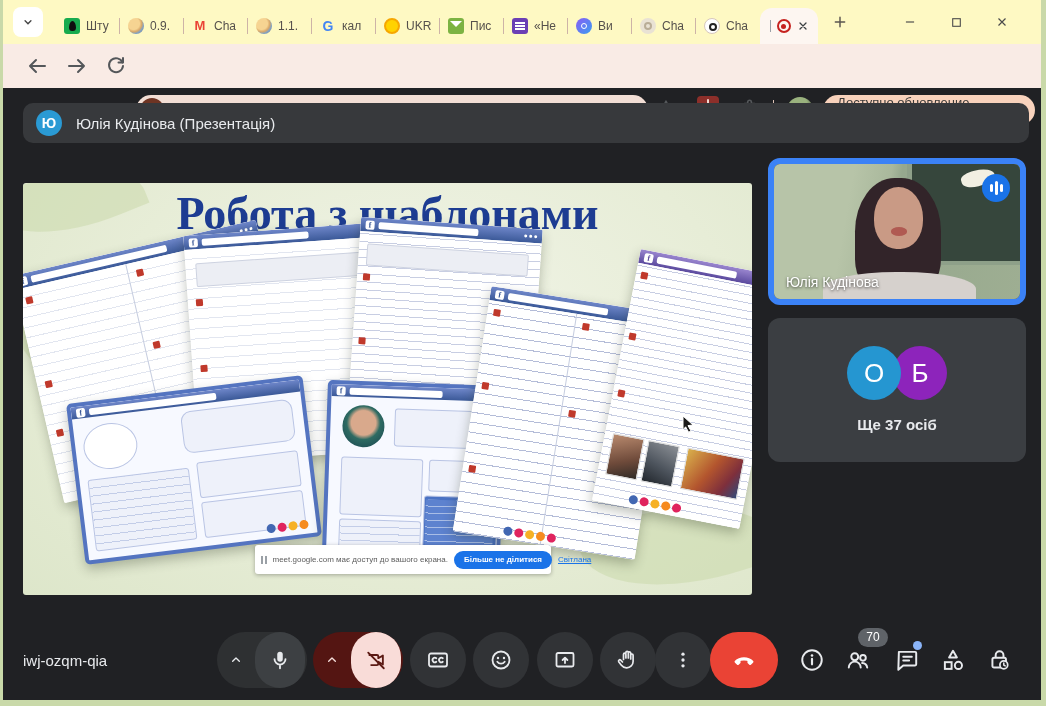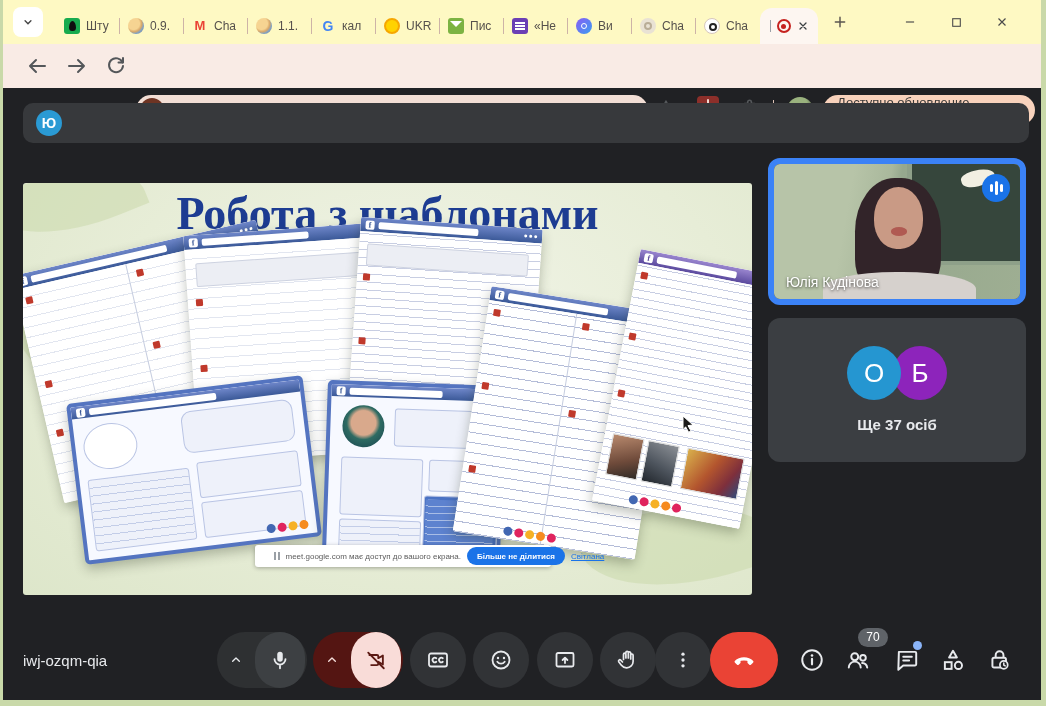--- a/index.html
+++ b/index.html
@@ -76,21 +76,21 @@
   .pcircle{width:54px;height:54px;border-radius:50%;color:#fff;font-size:26px;font-weight:500;text-align:center;line-height:54px;}
   
   .cbtn{position:absolute;top:632px;width:56px;height:56px;border-radius:50%;background:#313336;display:flex;align-items:center;justify-content:center;cursor:pointer;}
   .pill2{position:absolute;top:632px;width:90px;height:56px;border-radius:28px;display:flex;align-items:center;cursor:pointer;}
   .bare{position:absolute;top:647px;width:26px;height:26px;cursor:pointer;}
   #endCall{position:absolute;left:710px;top:632px;width:68px;height:56px;border-radius:28px;background:#ea4335;display:flex;align-items:center;justify-content:center;cursor:pointer;}
   #code{position:absolute;left:23px;top:652px;color:#e8eaed;font-size:15px;}
   #badge40{position:absolute;left:858px;top:628px;min-width:24px;height:19px;padding:0 3px;background:#5f6368;border-radius:10px;color:#fff;font-size:12px;line-height:19px;text-align:center;}
   #chatDot{position:absolute;left:913px;top:641px;width:9px;height:9px;border-radius:50%;background:#8ab4f8;}
   
-  #notice{position:absolute;left:232px;top:362px;width:296px;height:22px;background:#fff;border-radius:3px;box-shadow:0 1px 4px rgba(0,0,0,.3);display:flex;align-items:center;gap:6px;padding:0 19px;box-sizing:border-box;}
+  #notice{position:absolute;left:232px;top:362px;width:296px;height:29px;background:#fff;border-radius:3px;box-shadow:0 1px 4px rgba(0,0,0,.3);display:flex;align-items:center;gap:6px;padding:0 6px;box-sizing:border-box;}
   #notice .msg{font-size:8px;color:#5c5c5c;white-space:nowrap;}
   #notice .stopb{background:#1a73e8;color:#fff;font-size:8px;font-weight:700;border:none;border-radius:10px;height:18px;padding:0 10px;white-space:nowrap;cursor:pointer;}
   #notice .hide{font-size:8px;color:#1a73e8;text-decoration:underline;white-space:nowrap;cursor:pointer;}
   #notice .pausei{display:flex;gap:1.5px;}
   #notice .pausei i{width:2px;height:8px;background:#9aa0a6;}
 </style>
 </head>
 <body>
 
 <div id="screen">
@@ -241,20 +241,21 @@
       <svg style="margin-left:auto;margin-right:10px;" width="14" height="14" viewBox="0 0 24 24">
           <circle cx="12" cy="5" r="2" fill="#4a4a4a"></circle>
           <circle cx="12" cy="12" r="2" fill="#4a4a4a"></circle>
           <circle cx="12" cy="19" r="2" fill="#4a4a4a"></circle>
         </svg>
     </div>
   </div>
 
   <div id="banner">
     <span class="bav">Ю</span>
+    <span class="bt">Юлія Кудінова (Презентація)</span>
   </div>
 
   <div id="slide">
     <div class="leaf" style="left:-30px;top:-14px;width:150px;height:64px;transform:rotate(-22deg);"></div>
     <div class="leaf" style="left:-20px;top:150px;width:90px;height:40px;transform:rotate(35deg);"></div>
     <div class="leaf" style="left:560px;top:320px;width:190px;height:86px;transform:rotate(-18deg);"></div>
     <div class="leaf" style="left:660px;top:120px;width:90px;height:42px;transform:rotate(28deg);"></div>
 
     <div id="slideTitle">Робота з шаблонами</div>
 

